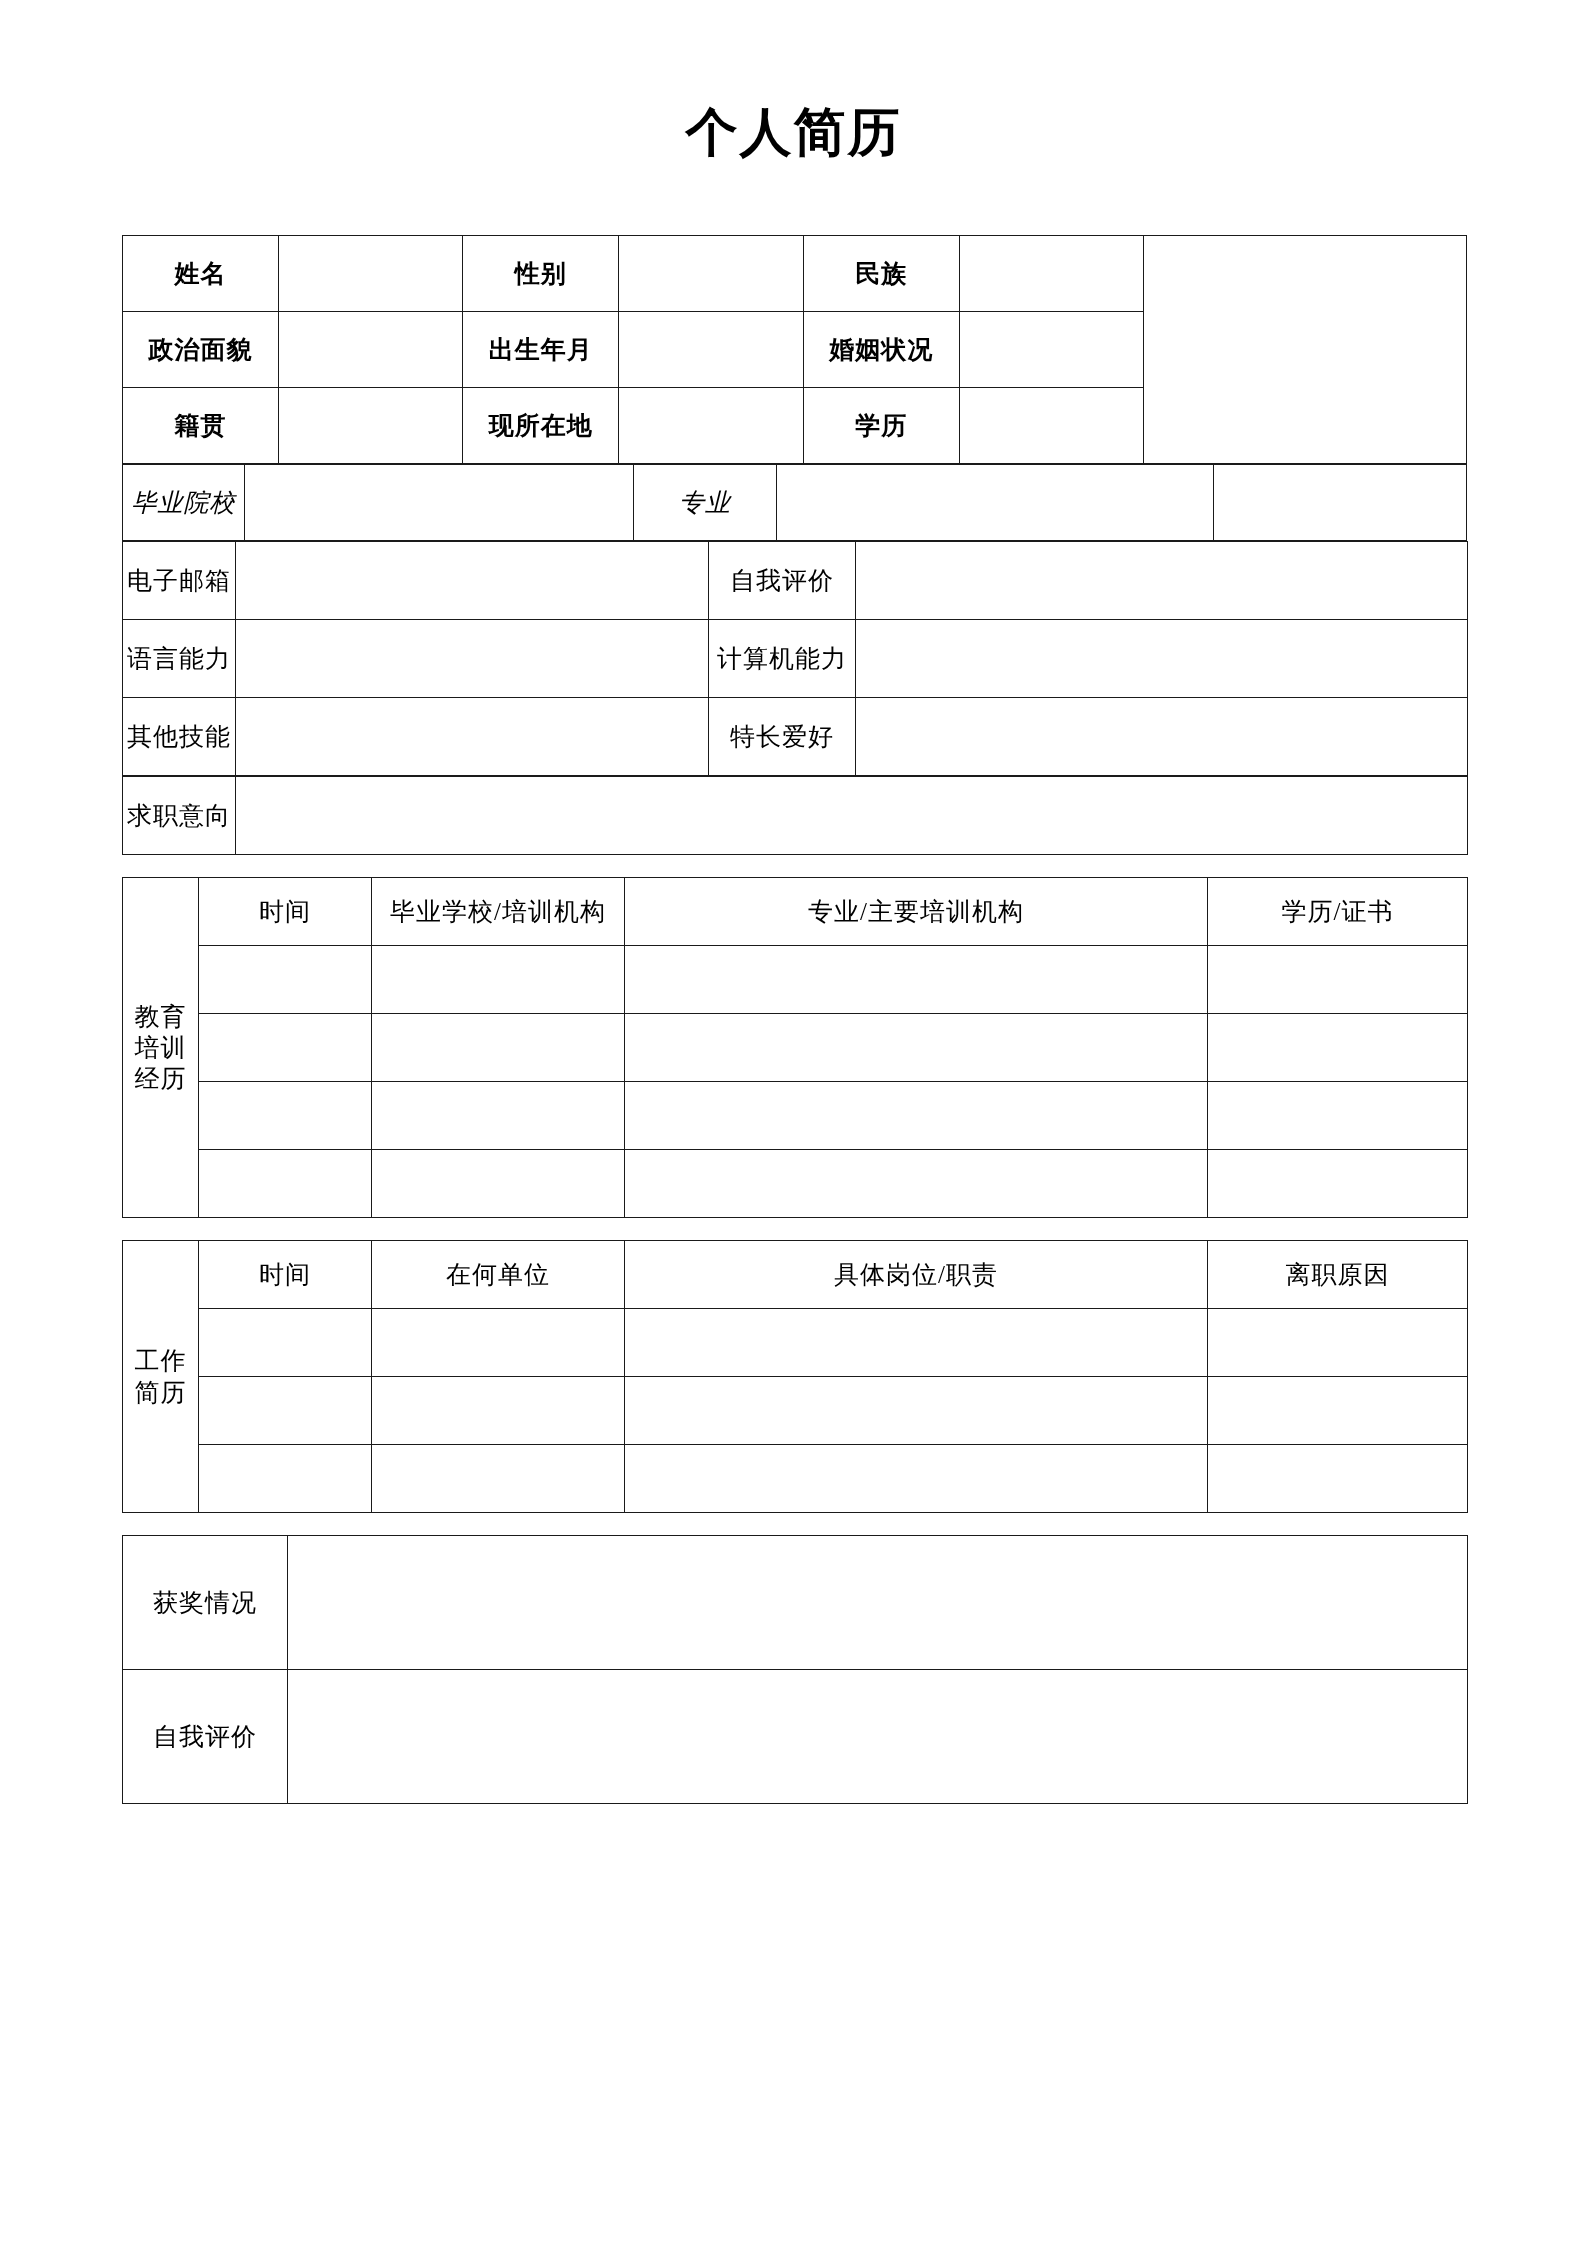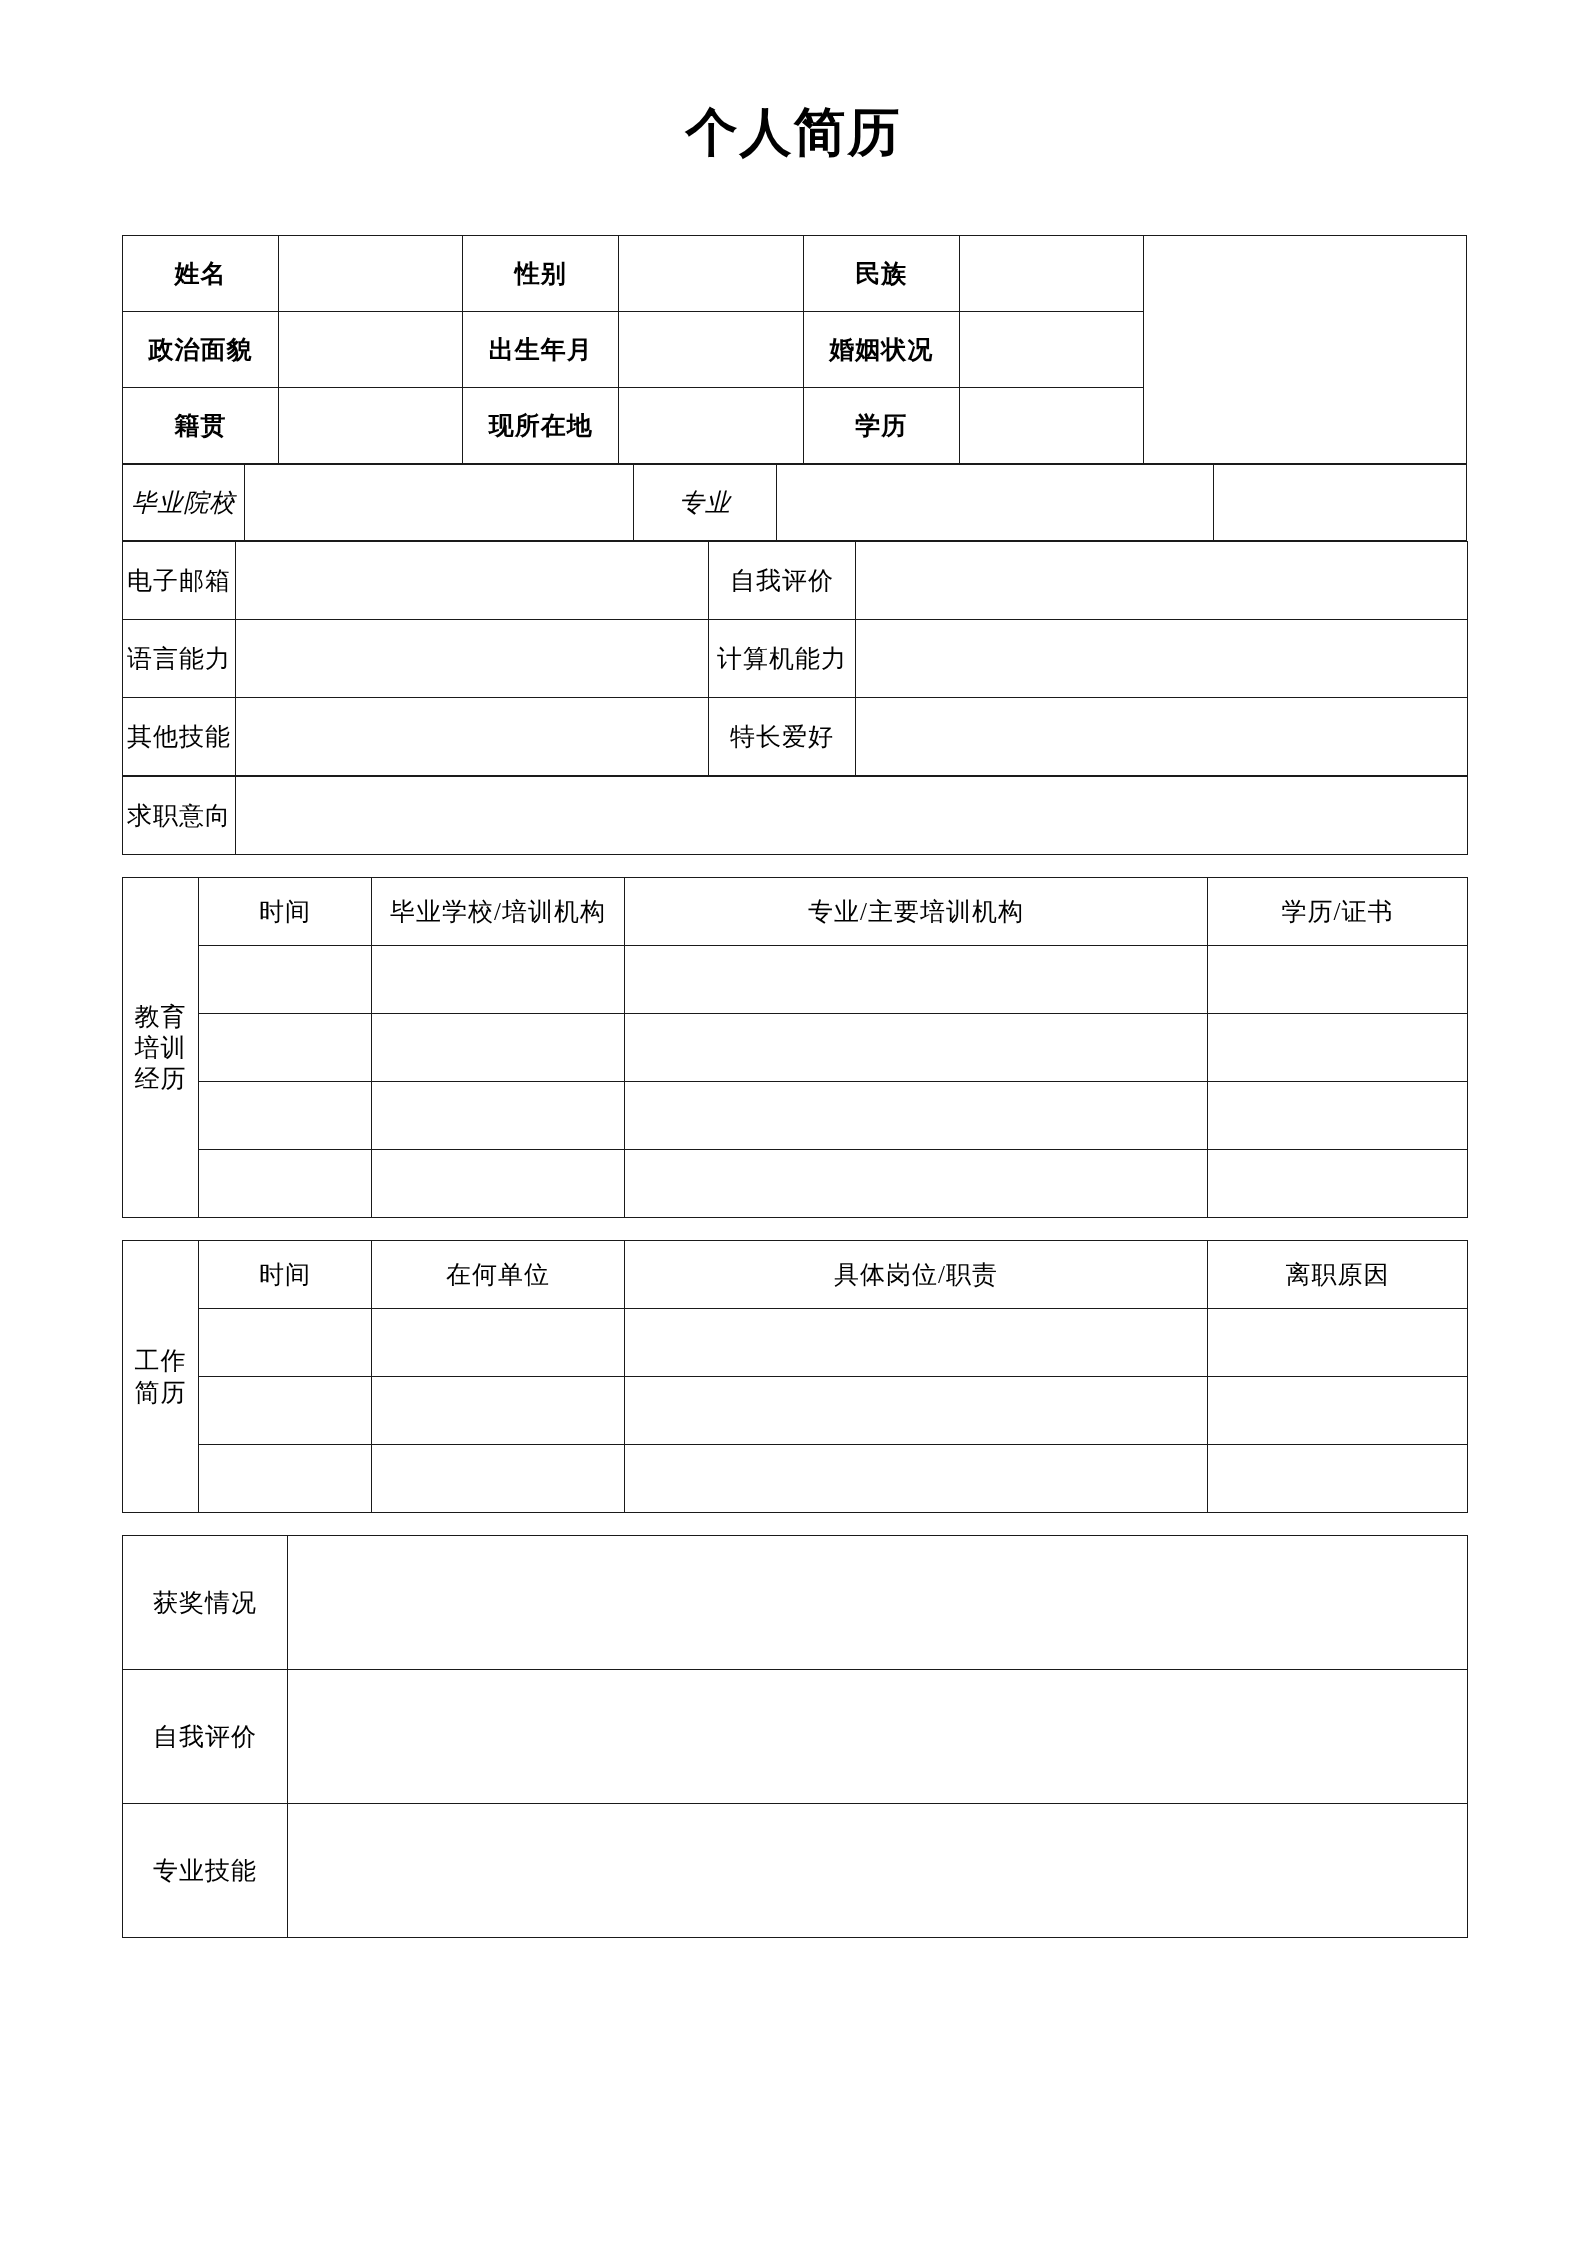--- a/index.html
+++ b/index.html
@@ -284,21 +284,17 @@
       </colgroup>
       <tbody>
         <tr class="h-big">
           <td class="lbl">获奖情况</td>
           <td class="blank"></td>
         </tr>
         <tr class="h-big">
           <td class="lbl">自我评价</td>
           <td class="blank"></td>
         </tr>
-        <tr class="h-big">
-          <td class="lbl">专业技能</td>
-          <td class="blank"></td>
-        </tr>
       </tbody>
     </table>
 
   </div>
 </div>
 
 </body></html>

